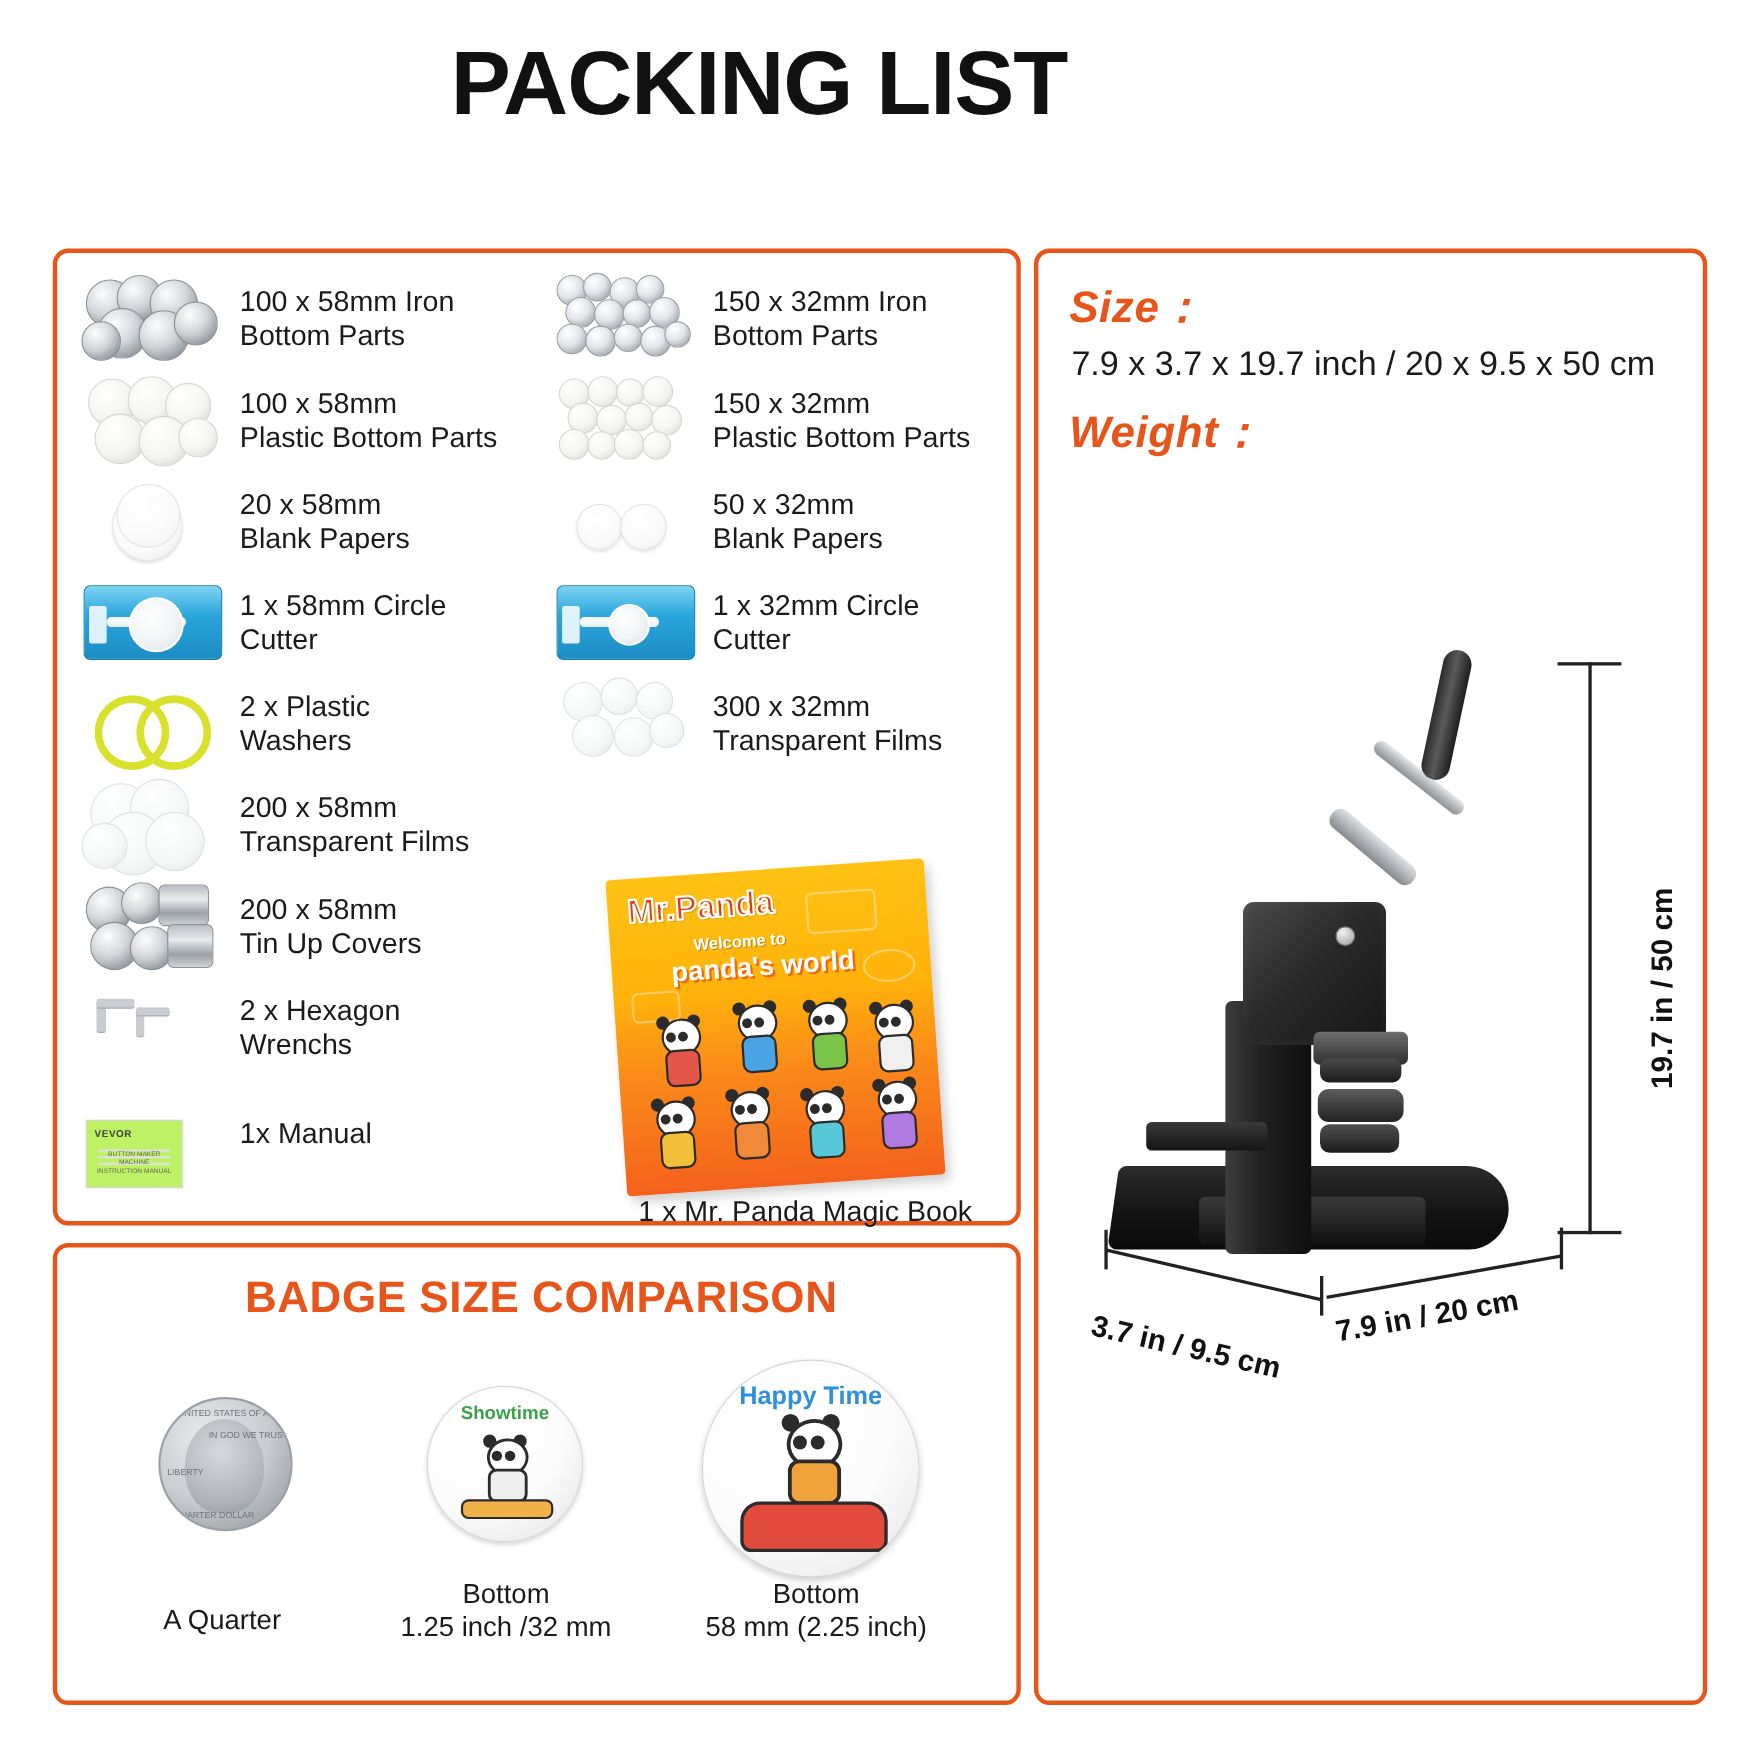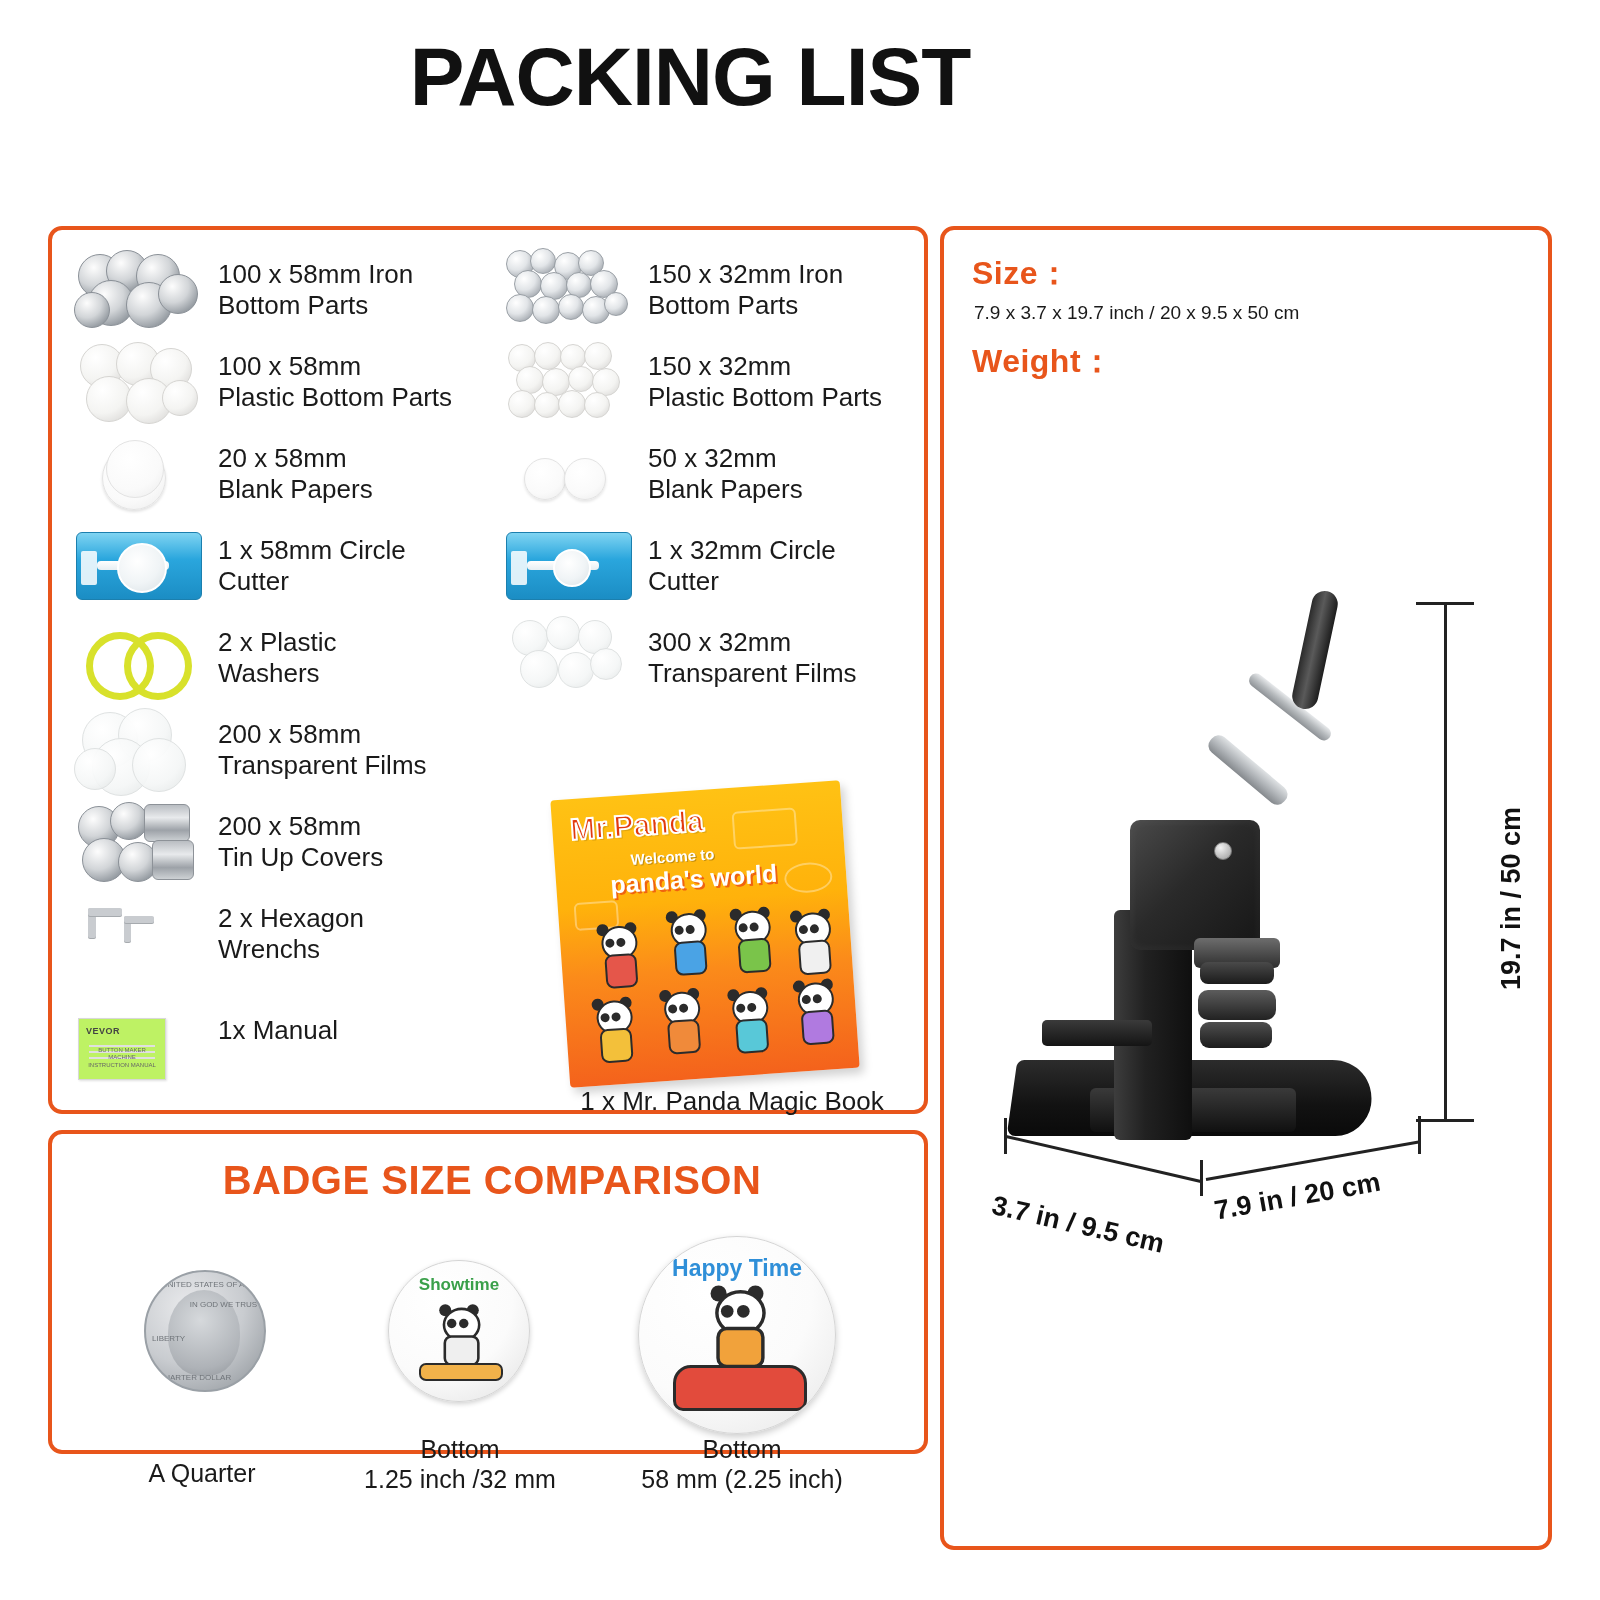--- a/index.html
+++ b/index.html
@@ -22,21 +22,21 @@
 
   
   .panel{
     position:absolute;
     border:4px solid #E8551B;
     border-radius:14px;
     background:#fff;
     box-sizing:border-box;
   }
   #packing-panel{left:48px;top:226px;width:880px;height:888px;}
-  #badge-panel{left:48px;top:1130px;width:880px;height:324px;}
+  #badge-panel{left:48px;top:1130px;width:880px;height:420px;}
   #spec-panel{left:940px;top:226px;width:612px;height:1324px;}
 
   
   .plist{
     position:absolute;inset:0;
     padding:4px 10px 10px 10px;
     box-sizing:border-box;
   }
   .col{
     position:absolute;top:18px;
@@ -256,25 +256,26 @@
   .mini-panda .meye.l{left:13px;}
   .mini-panda .meye.r{left:27px;}
   .mini-panda .mbody{
     position:absolute;left:9px;top:32px;width:36px;height:30px;border-radius:9px;
     background:#f1a23b;border:3px solid #2b2b2b;
   }
 
   
   .spec-text{position:absolute;left:28px;top:22px;width:560px;}
   .spec-label{
-    font-size:32px;font-weight:bold;color:#E8551B;
+    font-size:40px;font-weight:bold;color:#E8551B;
     letter-spacing:.5px;
+    font-style:italic;
   }
   .spec-val{
-    font-size:19px;color:#1a1a1a;margin:6px 0 16px 2px;
+    font-size:31px;color:#1a1a1a;margin:6px 0 16px 2px;
   }
 
   
   #machine{
     position:absolute;left:58px;top:360px;width:480px;height:560px;
   }
   .mach-part{position:absolute;}
   .handle-grip{
     left:300px;top:0px;width:26px;height:120px;border-radius:13px;
     background:linear-gradient(90deg,#2b2b2b 0%,#5a5a5a 45%,#1d1d1d 100%);

